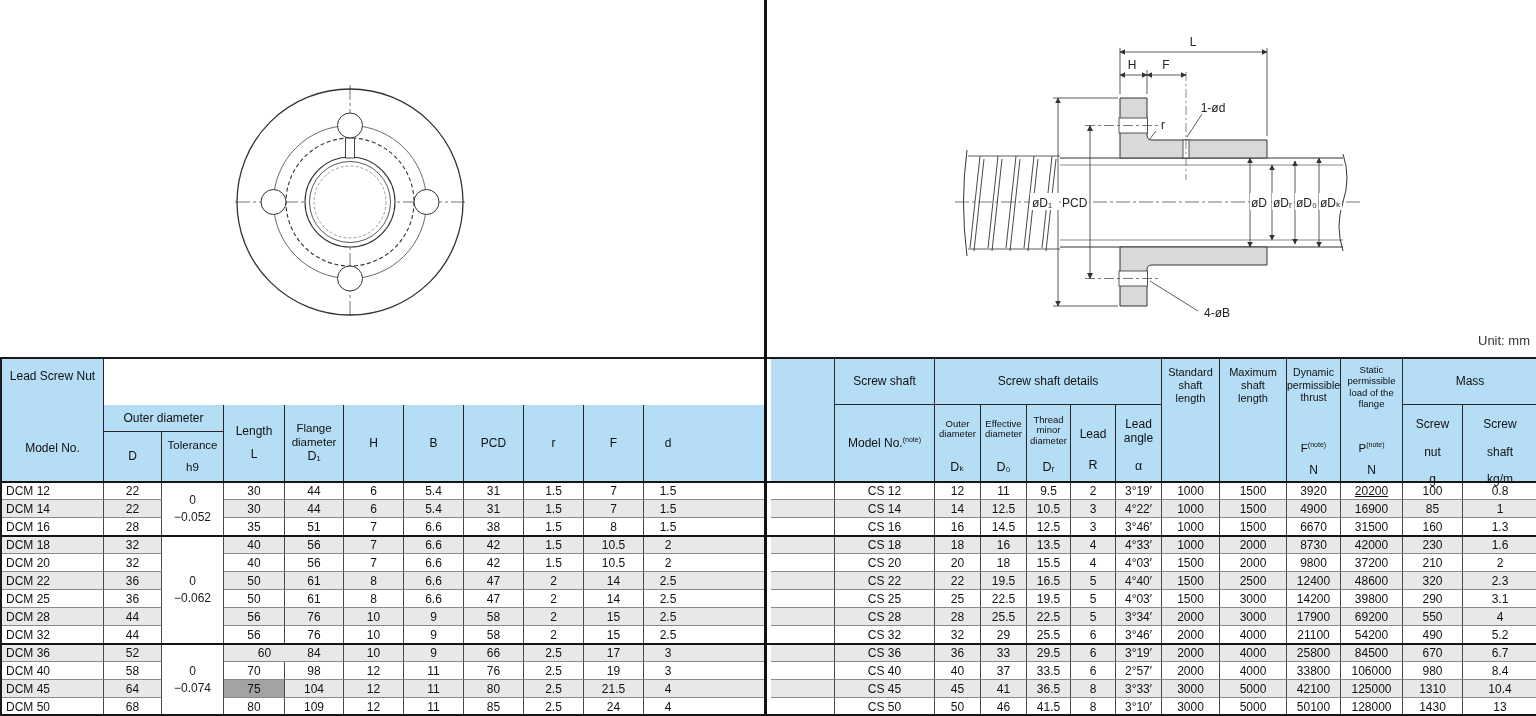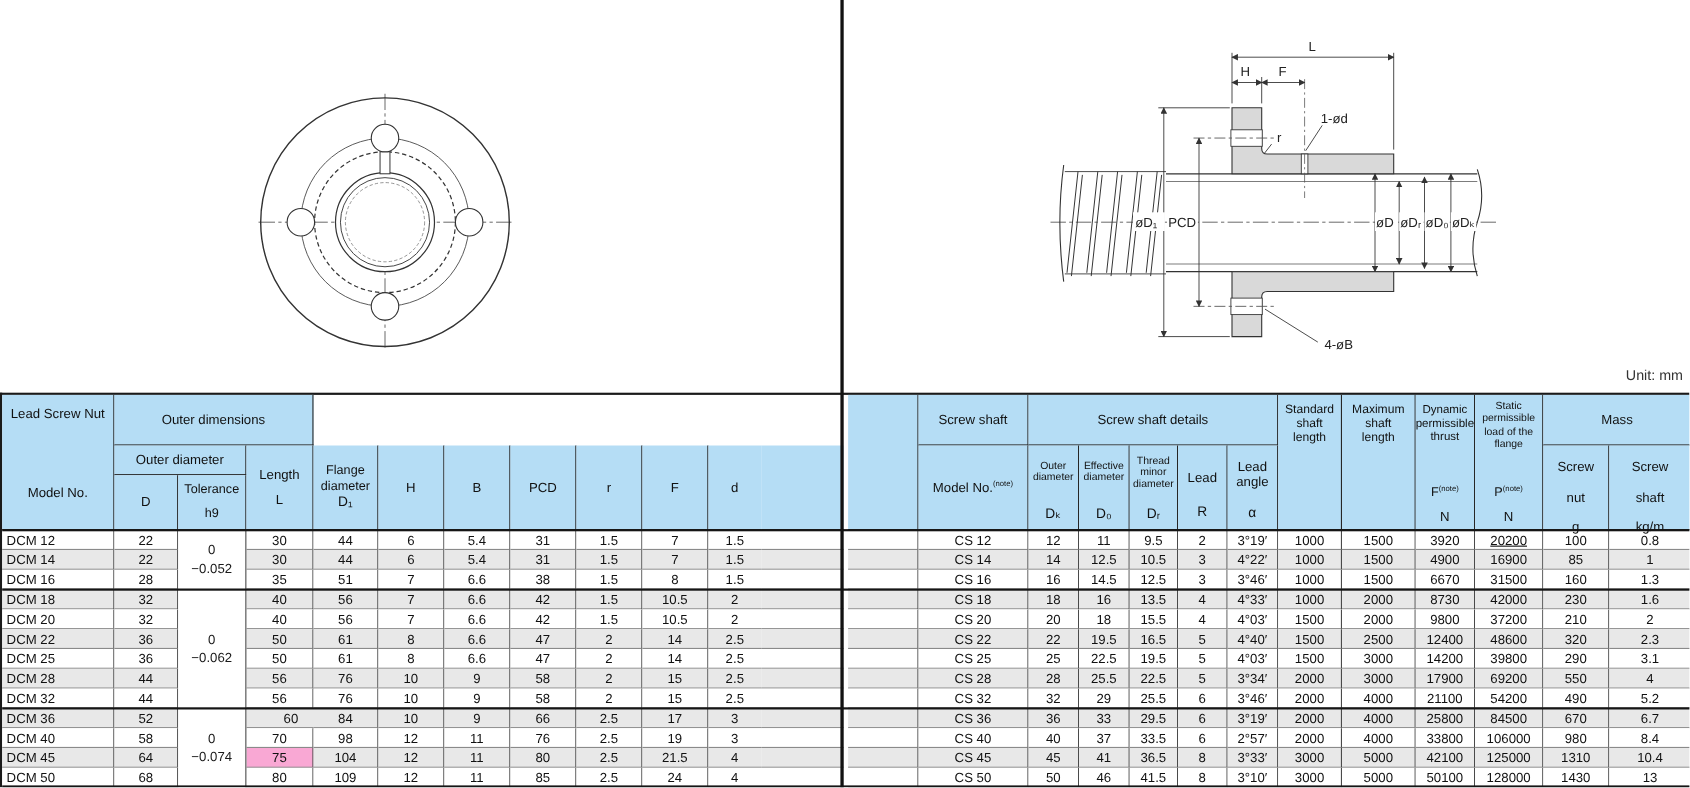--- a/index.html
+++ b/index.html
@@ -131,21 +131,20 @@
     <text x="370" y="176.5">øDₖ</text>
     <text x="267" y="287" text-anchor="middle">4-øB</text>
   </svg>
 
   <div id="table">
 
     <div class="hc" style="left:0;top:0;width:102px;height:123px;">
       <span style="position:absolute;top:10px;width:100%;">Lead Screw Nut</span>
       <span style="position:absolute;top:82px;width:100%;">Model No.</span>
     </div>
-    <div class="hc" style="left:102px;top:0;width:181px;height:46px;">Outer dimensions</div>
     <div class="hc" style="left:102px;top:46px;width:120px;height:27px;">Outer diameter</div>
     <div class="hc" style="left:102px;top:73px;width:58px;height:50px;">D</div>
     <div class="hc lh18" style="left:160px;top:73px;width:62px;height:50px;font-size:11.5px;">
       <span>Tolerance</span>
       <span>h9</span>
     </div>
     <div class="hc lh18" style="left:222px;top:46px;width:61px;height:77px;">
       <span>Length</span>
       <span>L</span>
     </div>
@@ -481,21 +480,21 @@
         <div class="dc" style="left: 1069px; top: 303px; width: 45px; height: 18px; background: rgb(255, 255, 255);">6</div>
         <div class="dc" style="left: 1114px; top: 303px; width: 46px; height: 18px; background: rgb(255, 255, 255);">2°57′</div>
         <div class="dc" style="left: 1160px; top: 303px; width: 58px; height: 18px; background: rgb(255, 255, 255);">2000</div>
         <div class="dc" style="left: 1218px; top: 303px; width: 67px; height: 18px; background: rgb(255, 255, 255);">4000</div>
         <div class="dc" style="left: 1285px; top: 303px; width: 54px; height: 18px; background: rgb(255, 255, 255);">33800</div>
         <div class="dc" style="left: 1339px; top: 303px; width: 62px; height: 18px; background: rgb(255, 255, 255);">106000</div>
         <div class="dc" style="left: 1401px; top: 303px; width: 60px; height: 18px; background: rgb(255, 255, 255);">980</div>
         <div class="dc" style="left: 1461px; top: 303px; width: 75px; height: 18px; background: rgb(255, 255, 255);">8.4</div>
         <div class="dc left" style="left: 0px; top: 321px; width: 102px; height: 18px; background: rgb(232, 232, 232);">DCM 45</div>
         <div class="dc" style="left: 102px; top: 321px; width: 58px; height: 18px; background: rgb(232, 232, 232);">64</div>
-        <div class="dc" style="left: 222px; top: 321px; width: 61px; height: 18px; background: #f9a8d4;">75</div>
+        <div class="dc" style="left: 222px; top: 321px; width: 61px; height: 18px; background: #a3a3a3;">75</div>
         <div class="dc" style="left: 283px; top: 321px; width: 59px; height: 18px; background: rgb(232, 232, 232);">104</div>
         <div class="dc" style="left: 342px; top: 321px; width: 60px; height: 18px; background: rgb(232, 232, 232);">12</div>
         <div class="dc" style="left: 402px; top: 321px; width: 60px; height: 18px; background: rgb(232, 232, 232);">11</div>
         <div class="dc" style="left: 462px; top: 321px; width: 60px; height: 18px; background: rgb(232, 232, 232);">80</div>
         <div class="dc" style="left: 522px; top: 321px; width: 60px; height: 18px; background: rgb(232, 232, 232);">2.5</div>
         <div class="dc" style="left: 582px; top: 321px; width: 60px; height: 18px; background: rgb(232, 232, 232);">21.5</div>
         <div class="dc" style="left: 642px; top: 321px; width: 48px; height: 18px; background: rgb(232, 232, 232); border-right: none;">4</div>
         <div class="dc" style="left: 690px; top: 321px; width: 75px; height: 18px; background: rgb(232, 232, 232); border-right: none;"></div>
         <div class="dc" style="left: 769px; top: 321px; width: 64px; height: 18px; background: rgb(232, 232, 232);"></div>
         <div class="dc" style="left: 833px; top: 321px; width: 100px; height: 18px; background: rgb(232, 232, 232);">CS 45</div>

